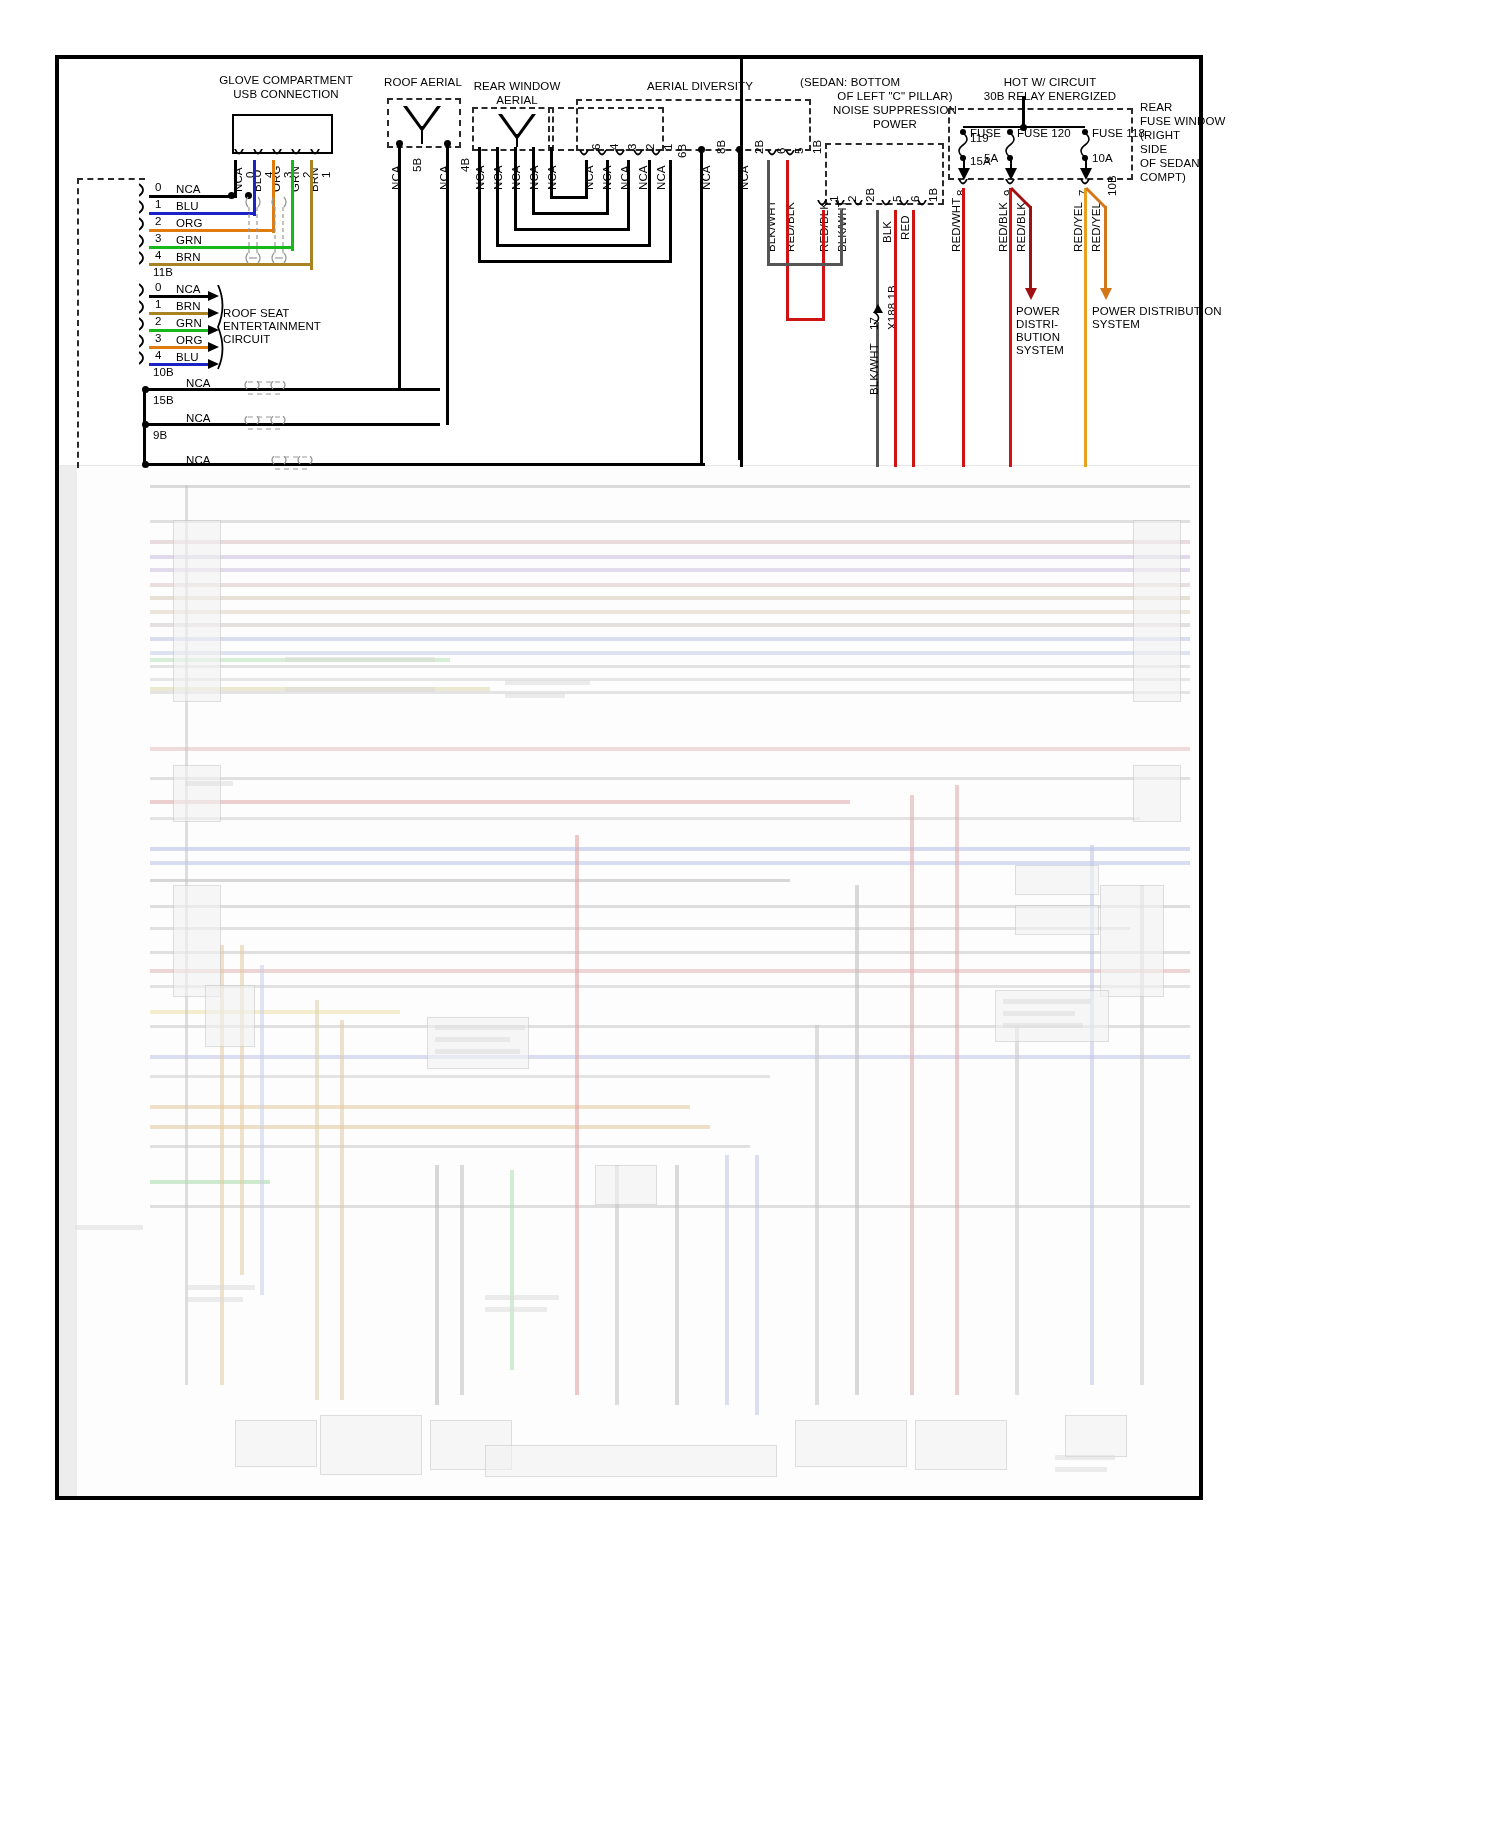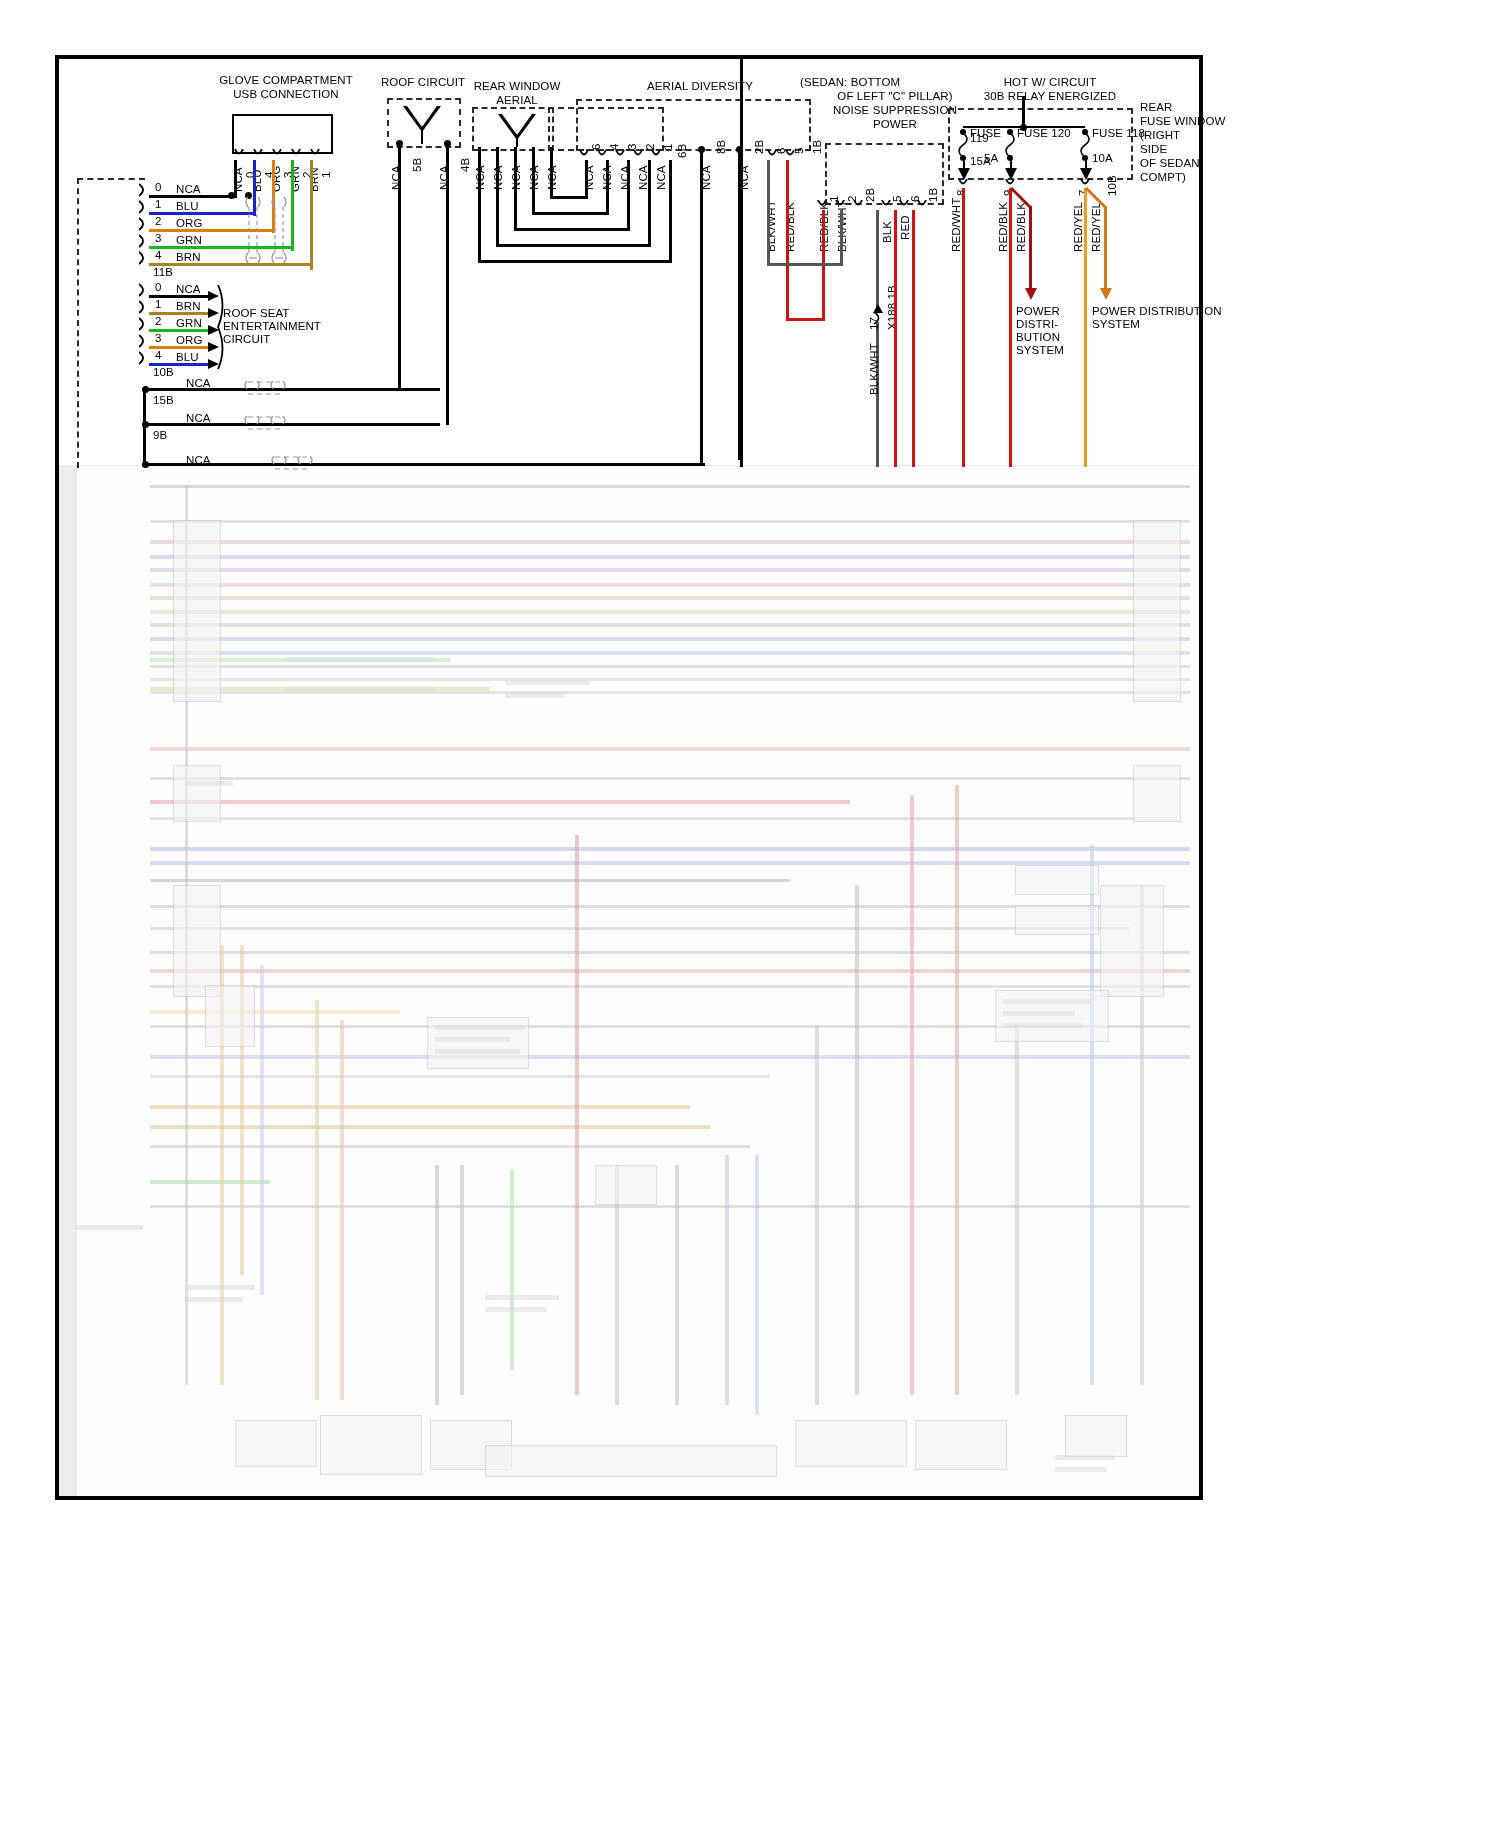--- a/index.html
+++ b/index.html
@@ -313,21 +313,21 @@
   </svg>
   <svg style="position:absolute;left:270px;top:456px;" width="56" height="14">
     <path d="M4,0 q-4,4 0,8" fill="none" stroke="#999" stroke-width="1.3"></path>
     <path d="M14,0 q4,4 0,8" fill="none" stroke="#999" stroke-width="1.3"></path>
     <path d="M30,0 q-4,4 0,8" fill="none" stroke="#999" stroke-width="1.3"></path>
     <path d="M40,0 q4,4 0,8" fill="none" stroke="#999" stroke-width="1.3"></path>
     <line x1="5" y1="1" x2="39" y2="1" stroke="#999" stroke-width="1.2" stroke-dasharray="5,4"></line>
     <line x1="5" y1="13" x2="39" y2="13" stroke="#999" stroke-width="1.2" stroke-dasharray="5,4"></line>
   </svg>
 
-  <div class="lbl c" style="left:368px;top:76px;width:110px;text-align:center;">ROOF CIRCUIT</div>
+  <div class="lbl c" style="left:368px;top:76px;width:110px;text-align:center;">ROOF AERIAL</div>
   <div class="dashbox" style="left:387px;top:98px;width:70px;height:46px;"></div>
   <div class="tri" style="left:403px;top:106px;"></div>
   <div class="tri-in" style="left:407px;top:106px;"></div>
   <div class="wire w-blk" style="left:421px;top:126px;width:2px;height:18px;"></div>
 
   <div class="dot" style="left:396px;top:140px;"></div>
   <div class="dot" style="left:444px;top:140px;"></div>
   <div class="vlbl" style="left:411px;top:172px;">5B</div>
   <div class="vlbl" style="left:390px;top:190px;">NCA</div>
   <div class="vlbl" style="left:459px;top:172px;">4B</div>

